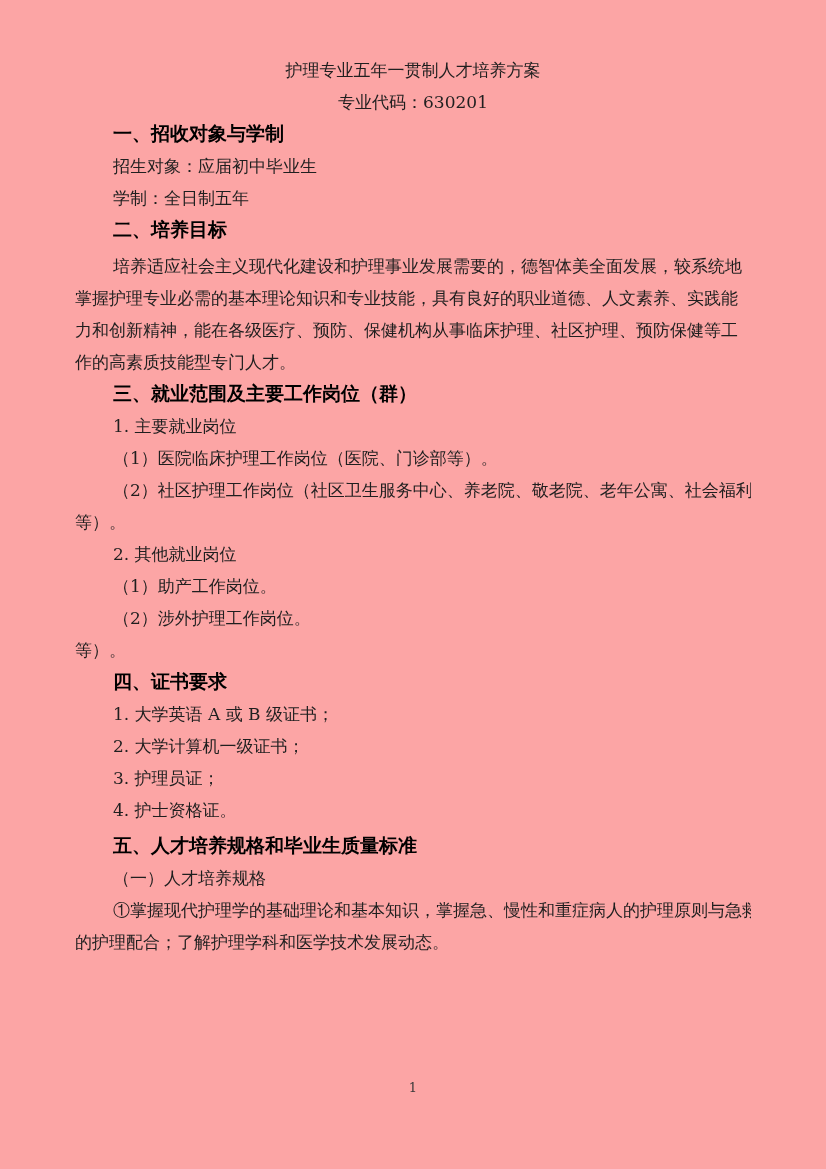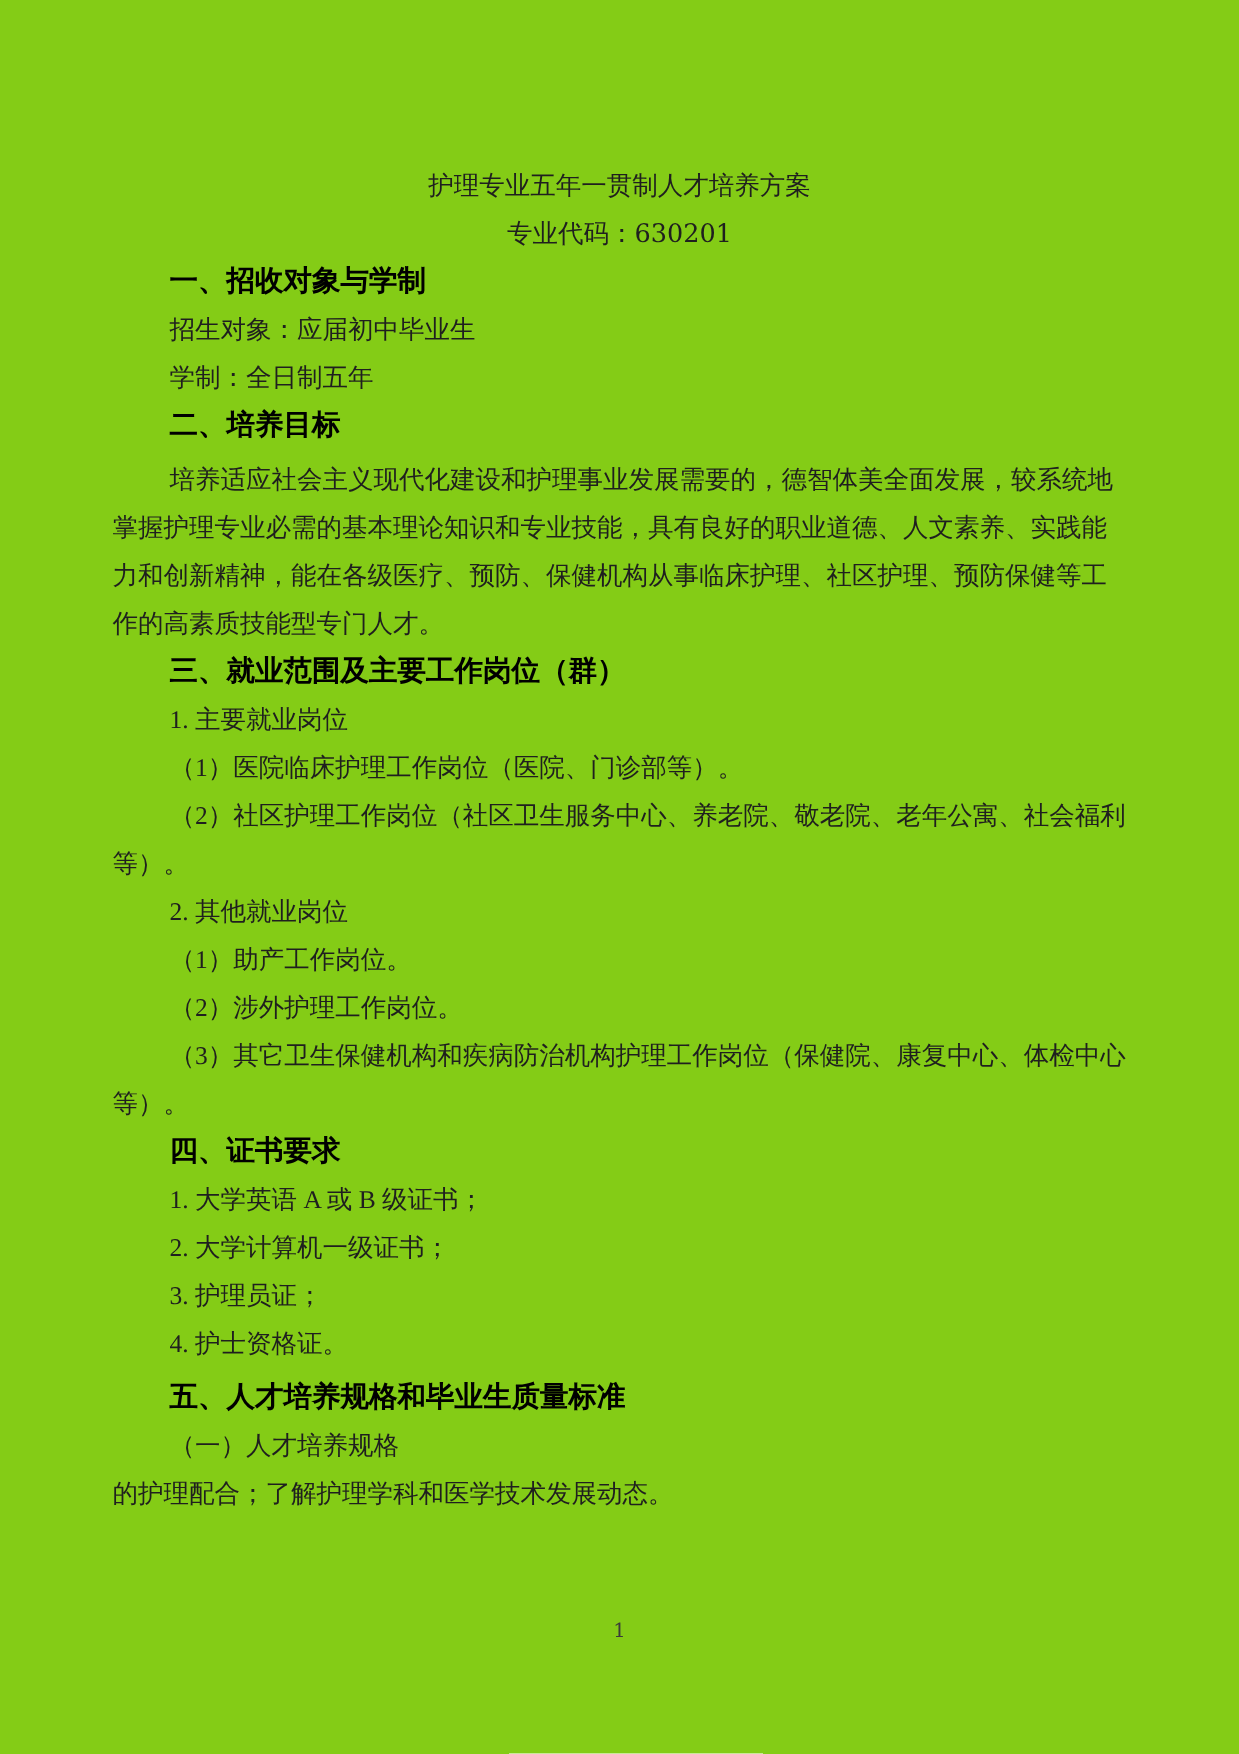--- a/index.html
+++ b/index.html
@@ -4,23 +4,23 @@
 <style>
   html, body {
     margin: 0;
     padding: 0;
     background: #ffffff;
   }
   .doc-page {
     position: relative;
     width: 826px;
     height: 1169px;
-    background: #84cc16;
+    background: #fca5a5;
     box-sizing: border-box;
-    padding: 108px 75px 0 75px;
+    padding: 54px 75px 0 75px;
     overflow: hidden;
     font-family: "DejaVu Serif", "Liberation Serif", serif;
     color: #1f1f1f;
   }
   .line {
     font-size: 17px;
     line-height: 32px;
     white-space: nowrap;
     overflow: hidden;
   }
@@ -33,21 +33,20 @@
   }
   .line.heading {
     font-family: Liberation Sans, sans-serif;
     font-weight: bold;
     font-size: 19px;
     color: #000000;
     text-indent: 38px;
   }
   .line.indent {
     text-indent: 38px;
-    font-family: Liberation Serif, serif;
   }
   .line.cont {
     text-indent: 0;
   }
   .gap-top {
     margin-top: 4px;
   }
   .page-footer {
     position: absolute;
     top: 1080px;
@@ -76,25 +75,25 @@
       <div class="line cont">力和创新精神，能在各级医疗、预防、保健机构从事临床护理、社区护理、预防保健等工</div>
       <div class="line cont">作的高素质技能型专门人才。</div>
       <div class="line heading">三、就业范围及主要工作岗位（群）</div>
       <div class="line indent">1. 主要就业岗位</div>
       <div class="line indent">（1）医院临床护理工作岗位（医院、门诊部等）。</div>
       <div class="line indent">（2）社区护理工作岗位（社区卫生服务中心、养老院、敬老院、老年公寓、社会福利院</div>
       <div class="line cont">等）。</div>
       <div class="line indent">2. 其他就业岗位</div>
       <div class="line indent">（1）助产工作岗位。</div>
       <div class="line indent">（2）涉外护理工作岗位。</div>
-      <div class="line indent">（3）其它卫生保健机构和疾病防治机构护理工作岗位（保健院、康复中心、体检中心</div>
       <div class="line cont">等）。</div>
       <div class="line heading">四、证书要求</div>
       <div class="line indent">1. 大学英语 A 或 B 级证书；</div>
       <div class="line indent">2. 大学计算机一级证书；</div>
       <div class="line indent">3. 护理员证；</div>
       <div class="line indent">4. 护士资格证。</div>
       <div class="line heading gap-top">五、人才培养规格和毕业生质量标准</div>
       <div class="line indent">（一）人才培养规格</div>
+      <div class="line indent">①掌握现代护理学的基础理论和基本知识，掌握急、慢性和重症病人的护理原则与急救</div>
       <div class="line cont">的护理配合；了解护理学科和医学技术发展动态。</div>
     </div>
   <div class="page-footer">1</div>
 </div>
 
 </body></html>

